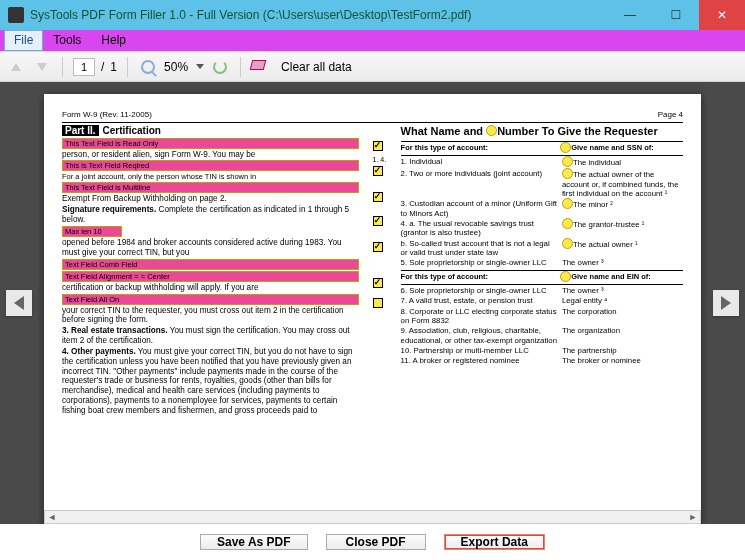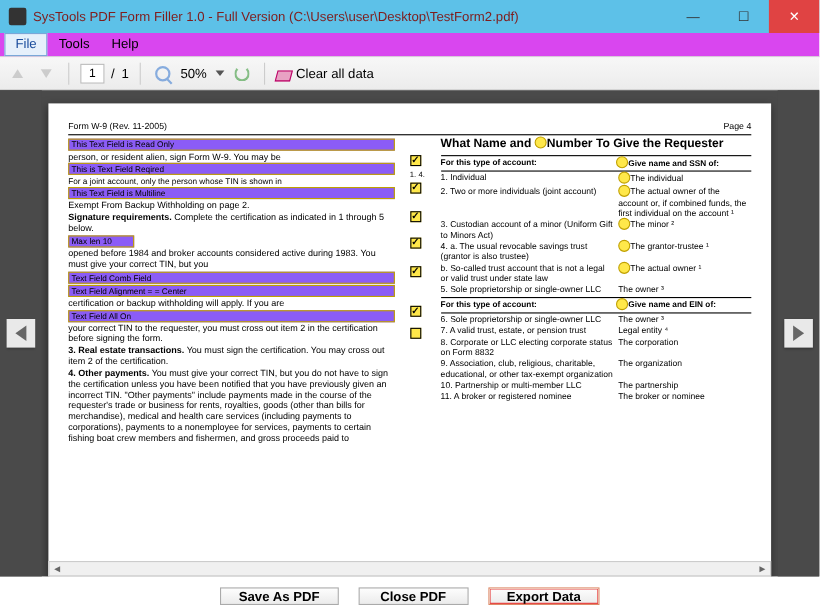--- a/index.html
+++ b/index.html
@@ -1,38 +1,38 @@
 <!DOCTYPE html>
 <html><head>
 <meta charset="utf-8">
 <style>
   * { box-sizing: border-box; margin: 0; padding: 0; }
   body { font-family: "Segoe UI", Arial, sans-serif; font-size: 12px; background: #fff; width: 745px; height: 560px; overflow: hidden; }
 
   
   .titlebar { height: 30px; background: #5dc1e8; display: flex; align-items: center; padding: 0 0 0 8px; color: #000; }
   .titlebar .app-icon { width: 16px; height: 16px; background: #333; display: inline-block; margin-right: 6px; border-radius: 2px; }
-  .titlebar .title-text { flex: 1; font-size: 12px; color: #7f1d1d; }
+  .titlebar .title-text { flex: 1; font-size: 12px; color: #14532d; }
   .winbtns { display: flex; height: 100%; }
   .winbtn { width: 46px; height: 100%; display: flex; align-items: center; justify-content: center; color: #333; font-size: 12px; }
   .winbtn.close { background: #e04343; color: #fff; }
 
   
   .menubar { height: 22px; background: #d946ef; border-bottom: 1px solid #d8d8d8; display: flex; align-items: stretch; padding: 0 4px; font-size: 12px; }
   .menu-item { padding: 3px 10px; cursor: default; }
   .menu-item.active { border: 1px solid #7aa7d8; background: #e6f0fb; color: #1a4c9c; padding: 2px 9px; }
 
   
   .toolbar { height: 30px; background: linear-gradient(#f7f7f7,#ececec); border-bottom: 1px solid #d0d0d0; display: flex; align-items: center; padding: 0 6px; gap: 6px; font-size: 12px; }
   .tool-sep { width: 1px; height: 20px; background: #ccc; margin: 0 4px; }
   .tool-btn { width: 20px; height: 20px; display: flex; align-items: center; justify-content: center; opacity: 0.7; }
   .tool-btn.dis { opacity: 0.35; }
   .page-field { width: 22px; height: 18px; border: 1px solid #bbb; text-align: center; font-size: 11px; }
   .zoom-label { font-size: 12px; }
-  .clear { display: flex; align-items: flex-end; gap: 4px; cursor: default; }
+  .clear { display: flex; align-items: flex-start; gap: 16px; cursor: default; }
 
   .arrow-up, .arrow-down { width:0;height:0;border-left:5px solid transparent;border-right:5px solid transparent; }
   .arrow-up { border-bottom: 8px solid #888; }
   .arrow-down { border-top: 8px solid #888; }
   .mag { width:14px;height:14px;border:2px solid #5a8fd6;border-radius:50%;position:relative; }
   .mag::after { content:"";position:absolute;width:6px;height:2px;background:#5a8fd6;bottom:-3px;right:-4px;transform:rotate(45deg); }
   .zoom-dd { width:0;height:0;border-left:4px solid transparent;border-right:4px solid transparent;border-top:5px solid #555;margin-left:2px; }
   .refresh-ic { width:14px;height:14px;border:2px solid #58a858;border-radius:50%;border-top-color:transparent;position:relative; }
   .eraser { width:14px;height:10px;background:#e8a1c3;border:1px solid #b06;transform:skewX(-15deg); }
 
@@ -51,21 +51,21 @@
   .hscroll .strack { flex:1; }
 
   .doc-header { display:flex;justify-content:space-between;font-size:8px;border-bottom:0.5px solid #000;padding-bottom:2px;margin-bottom:2px; }
 
   .columns { display:flex; gap:14px; }
   .col-left { flex: 1.05; }
   .col-right { flex: 1; }
 
   .part-title { font-size:10px;font-weight:bold; }
   .part-title .pt { background:#000;color:#fff;padding:0 3px;margin-right:4px; }
-  .hl { background:#8b5cf6;border:1px solid #c0a000;padding:0 2px;font-size:7.5px;display:block;margin:1px 0; }
+  .hl { background:#ec4899;border:1px solid #c0a000;padding:0 2px;font-size:7.5px;display:block;margin:1px 0; }
   .txt { font-size:8.2px;margin:1px 0; }
   .txt b { font-weight:bold; }
 
   .cbrow { display:flex;align-items:center;gap:4px;margin:2px 0; }
   .cb { width:10px;height:10px;border:1px solid #000;background:#ffe84a;display:flex;align-items:center;justify-content:center;font-size:9px;line-height:1;font-weight:bold;flex-shrink:0; }
   .cb.empty { }
 
   .rt-title { font-size:11px;font-weight:bold;line-height:1.15;margin-bottom:4px; }
   .yel-circ { display:inline-block;width:11px;height:11px;border:1px solid #c0a000;background:#ffe84a;border-radius:50%;vertical-align:middle;position:relative;top:-1px; }
   .tbl-hdr { display:flex;border-top:1px solid #000;border-bottom:1px solid #000;font-size:7.5px;font-weight:bold;padding:1px 0;margin-top:2px; }
@@ -135,20 +135,23 @@
 
   <div class="page-wrap">
     <div class="page">
       <div class="doc-header">
         <span>Form W-9 (Rev. 11-2005)</span>
         <span>Page 4</span>
       </div>
       <div class="columns">
 
         <div class="col-left">
+          <div class="part-title">
+            <span class="pt">Part II.</span><span>Certification</span>
+          </div>
           <span class="hl">This Text Field is Read Only</span>
           <div class="txt">person, or resident alien, sign Form W-9. You may be</div>
           <span class="hl">This is Text Field Reqired</span>
           <div class="txt" style="font-size:7.5px">For a joint account, only the person whose TIN is shown in</div>
           <span class="hl">This Text Field is Multiline</span>
           <div class="txt" style="">Exempt From Backup Withholding on page 2.</div>
           <div class="txt"><b>Signature requirements.</b> Complete the certification as indicated in 1 through 5 below.</div>
           <span class="hl" style="width:60px">Max len 10</span>
           <div class="txt">opened before 1984 and broker accounts considered active during 1983. You must give your correct TIN, but you</div>
           <span class="hl">Text Field Comb Field</span>

